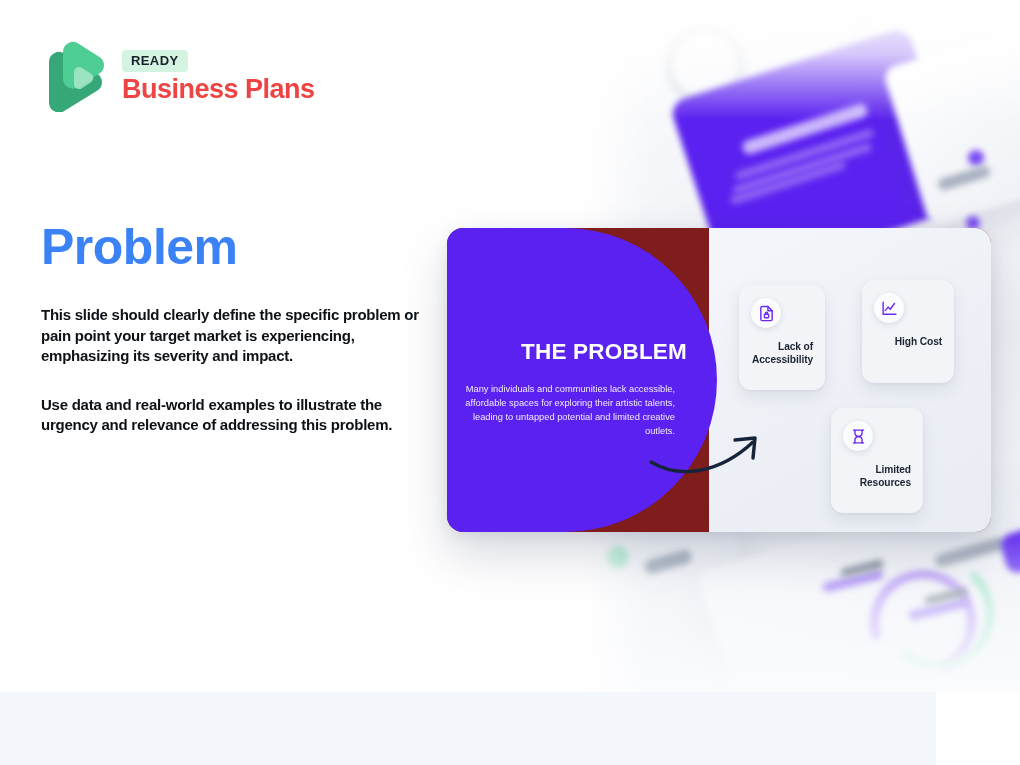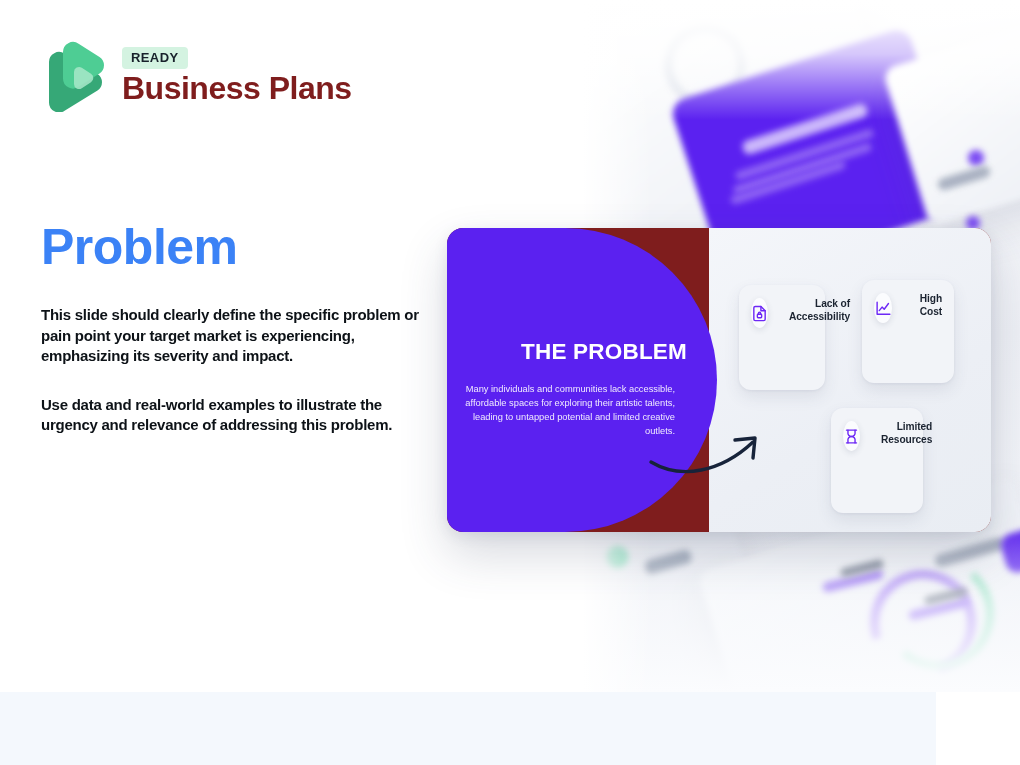--- a/index.html
+++ b/index.html
@@ -73,21 +73,21 @@
   #brand { position:absolute; left:41px; top:40px; display:flex; align-items:center; gap:15px; }
   #brand-mark { width:66px; height:72px; position:relative; flex:0 0 auto; }
   #brand-text { display:flex; flex-direction:column; gap:2px; padding-top:2px; }
   #ready-badge {
     display:inline-block; align-self:flex-start;
     background:#d4f3e1; color:#18212b;
     font-size:13px; font-weight:600; letter-spacing:.4px;
     padding:3px 9px 4px; border-radius:4px;
   }
   #brand-title {
-    font-size:32px; font-weight:700; color:#7f1d1d; letter-spacing:-.5px;
+    font-size:27px; font-weight:700; color:#ef4444; letter-spacing:-.5px;
     line-height:1.12;
   }
 
   #page-title {
     position:absolute; left:41px; top:218px;
     font-size:50px; font-weight:700; color:#3b82f6; letter-spacing:-.5px;text-align:right;
   }
 
   #desc { position:absolute; left:41px; top:305px; width:385px; }
   .desc-para {
@@ -123,21 +123,21 @@
 
   #curved-arrow { position:absolute; left:200px; top:190px; width:140px; height:60px; }
 
   
   .tile {
     position:absolute;
     background:#f2f4f8;
     border-radius:12px;
     box-shadow:0 7px 16px rgba(60,70,100,.10), 0 1px 3px rgba(60,70,100,.08);
     padding:13px 12px 12px;
-    display:flex; flex-direction:row; gap:21px;
+    display:flex; flex-direction:column; gap:13px;
   }
   .tile-icon {
     width:30px; height:30px; border-radius:50%;
     background:#fbfcfe;
     box-shadow:0 2px 6px rgba(60,70,100,.14);
     display:flex; align-items:center; justify-content:center;
   }
   .tile-label {
     font-size:10.2px; font-weight:700; color:#1b2330; line-height:1.24;
     letter-spacing:-.1px;

